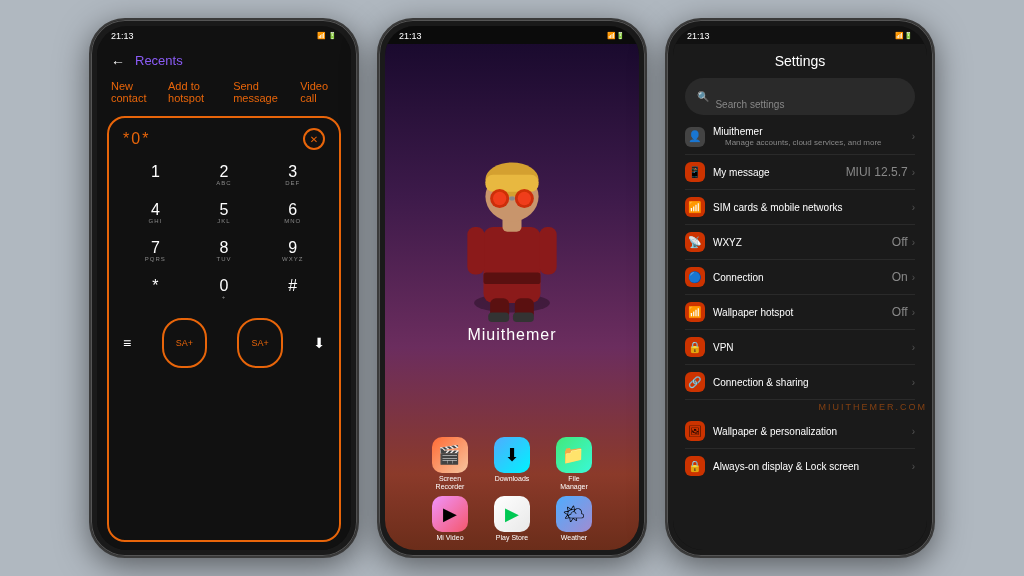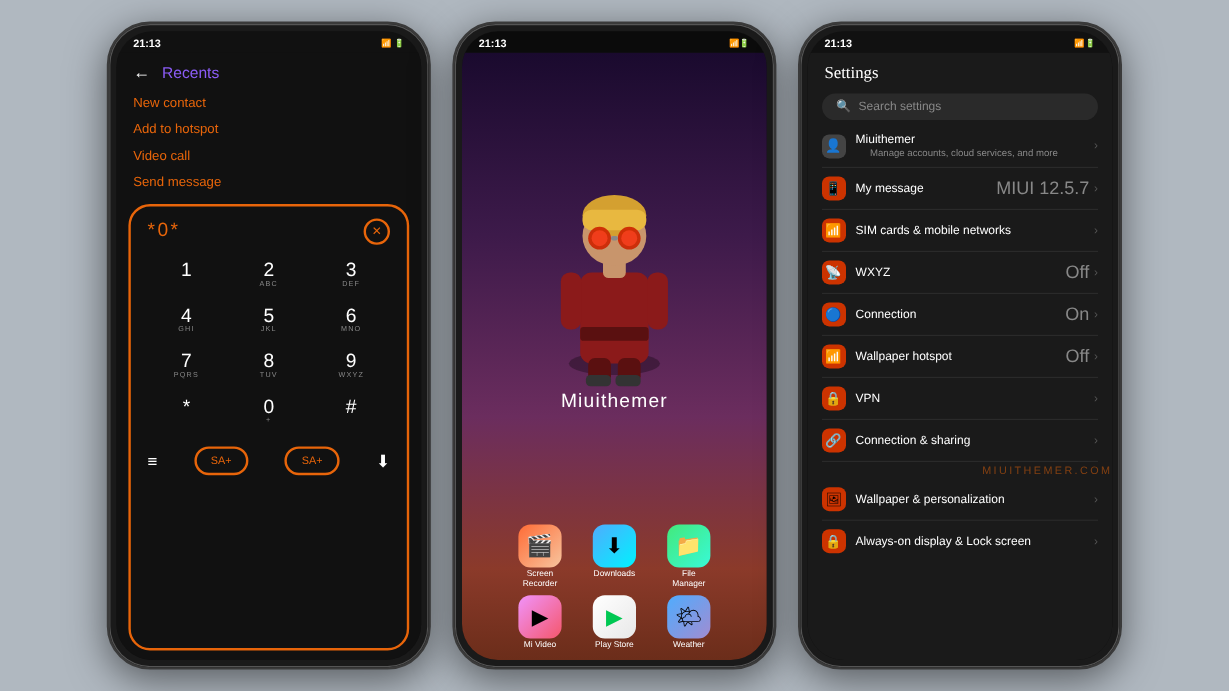--- a/index.html
+++ b/index.html
@@ -50,21 +50,21 @@
       display: flex;
       justify-content: space-between;
       align-items: center;
       padding: 4px 14px 2px;
       background: transparent;
       font-size: 8px;
       color: #fff;
       min-height: 18px;
     }
 
-    .status-time { font-weight: bold; font-size: 9px; }
+    .status-time { font-weight: normal; font-size: 9px; }
     .status-icons { display: flex; gap: 2px; align-items: center; font-size: 7px; }
 
     
     .phone1-content {
       flex: 1;
       background: #111;
       display: flex;
       flex-direction: column;
       padding: 0;
     }
@@ -84,21 +84,21 @@
 
     .recents-title {
       color: #8b5cf6;
       font-size: 13px;
       font-weight: 500;
     }
 
     .recents-menu {
       padding: 4px 14px;
       display: flex;
-      flex-direction: column;
+      flex-direction: row;
       gap: 10px;
     }
 
     .recents-menu-item {
       color: #e8650a;
       font-size: 11px;
       cursor: pointer;
     }
 
     .dialer-area {
@@ -177,21 +177,21 @@
       font-size: 14px;
       cursor: pointer;
     }
 
     .dialer-btn-sa {
       background: transparent;
       border: 2px solid #e8650a;
       border-radius: 20px;
       color: #e8650a;
       font-size: 9px;
-      padding: 5px 12px;
+      padding: 18px 12px;
       cursor: pointer;
     }
 
     .dialer-btn-down {
       color: #fff;
       font-size: 14px;
       cursor: pointer;
     }
 
     
@@ -271,23 +271,22 @@
     
     .phone3-content {
       flex: 1;
       background: #1a1a1a;
       display: flex;
       flex-direction: column;
       overflow: hidden;
     }
 
     .settings-header {
-      text-align: left;
+      text-align: center;
       padding: 8px 14px 4px;
-      font-family: Liberation Serif, serif;
     }
 
     .settings-title {
       color: #fff;
       font-size: 14px;
       font-weight: 500;
     }
 
     .search-bar {
       margin: 4px 12px;
@@ -297,20 +296,21 @@
       display: flex;
       align-items: center;
       gap: 6px;
     }
 
     .search-icon { color: #888; font-size: 10px; }
 
     .search-placeholder {
       color: #888;
       font-size: 10px;
+      margin-top: 16px;
     }
 
     .settings-list {
       flex: 1;
       overflow: hidden;
       padding: 0 0 4px;
     }
 
     .settings-item {
       display: flex;
@@ -353,21 +353,21 @@
     }
 
     .settings-item-right {
       display: flex;
       align-items: center;
       gap: 4px;
     }
 
     .settings-item-value {
       color: #888;
-      font-size: 15px;
+      font-size: 12px;
       text-align: center;
     }
 
     .settings-chevron {
       color: #555;
       font-size: 10px;
     }
 
     .miuithemer-watermark {
       color: #e8650a;
@@ -409,22 +409,22 @@
         </div>
       </div>
       <div class="phone1-content">
         <div class="recents-header">
           <span class="back-arrow">←</span>
           <span class="recents-title">Recents</span>
         </div>
         <div class="recents-menu">
           <div class="recents-menu-item">New contact</div>
           <div class="recents-menu-item">Add to hotspot</div>
+          <div class="recents-menu-item">Send message</div>
           <div class="recents-menu-item">Video call</div>
-          <div class="recents-menu-item">Send message</div>
         </div>
         <div class="dialer-area">
           <div class="dialer-display">
             <span class="dialer-number">*0*</span>
             <div class="dialer-delete">✕</div>
           </div>
           <div class="keypad">
             <div class="key">
               <span class="key-num">1</span>
               <span class="key-letters"></span>

